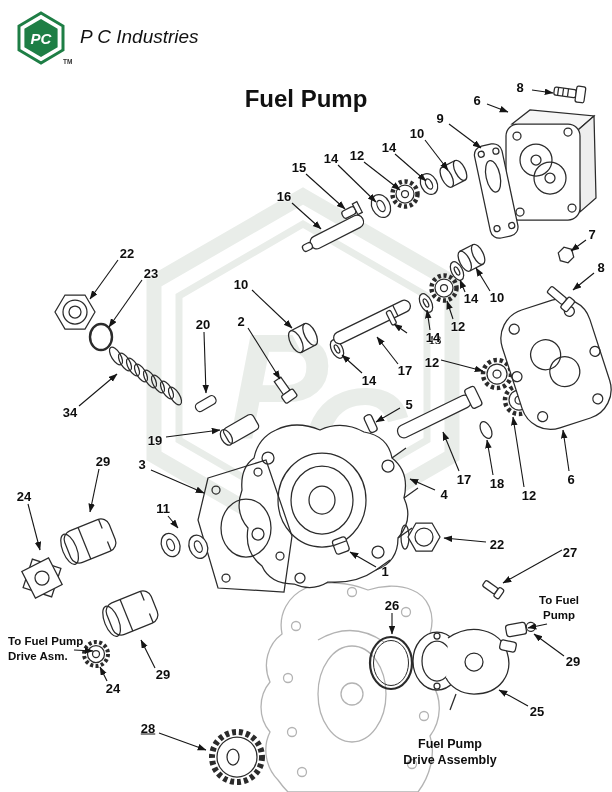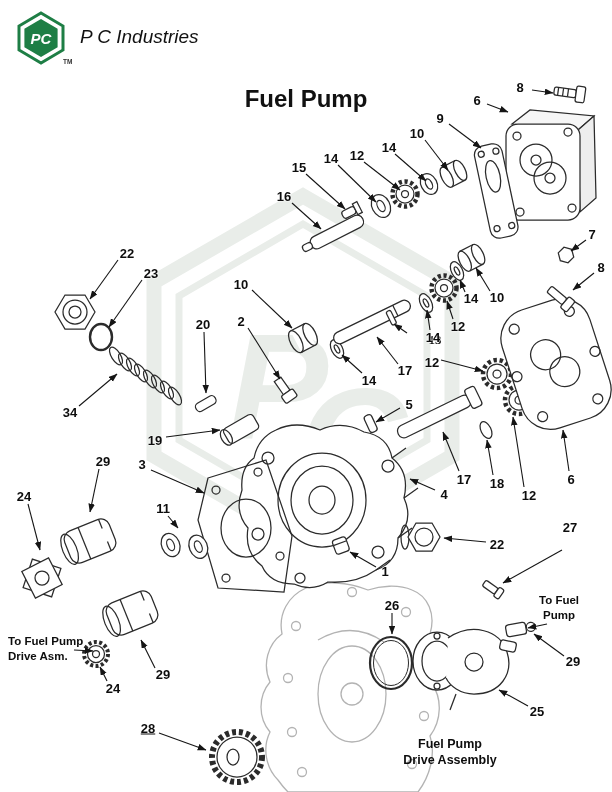--- a/index.html
+++ b/index.html
@@ -403,21 +403,21 @@
       <div class="callout" style="left: 571px; top: 479px;">6</div>
       <div class="callout" style="left: 444px; top: 494px;">4</div>
       <div class="callout" style="left: 70px; top: 412px;">34</div>
       <div class="callout" style="left: 155px; top: 440px;">19</div>
       <div class="callout" style="left: 103px; top: 461px;">29</div>
       <div class="callout" style="left: 142px; top: 464px;">3</div>
       <div class="callout" style="left: 24px; top: 496px;">24</div>
       <div class="callout" style="left: 163px; top: 508px;">11</div>
       <div class="callout" style="left: 385px; top: 571px;">1</div>
       <div class="callout" style="left: 497px; top: 544px;">22</div>
-      <div class="callout" style="left: 570px; top: 527px;">27</div>
+      <div class="callout" style="left: 570px; top: 552px;">27</div>
       <div class="callout" style="left: 392px; top: 605px;">26</div>
       <div class="callout" style="left: 573px; top: 661px;">29</div>
       <div class="callout" style="left: 537px; top: 711px;">25</div>
       <div class="callout" style="left: 113px; top: 688px;">24</div>
       <div class="callout" style="left: 163px; top: 674px;">29</div>
       <div class="callout" style="left: 148px; top: 728px; text-decoration: underline;">28</div>
     </div>
 
   <div class="logo">
     <svg width="54" height="56" viewBox="0 0 54 56">

